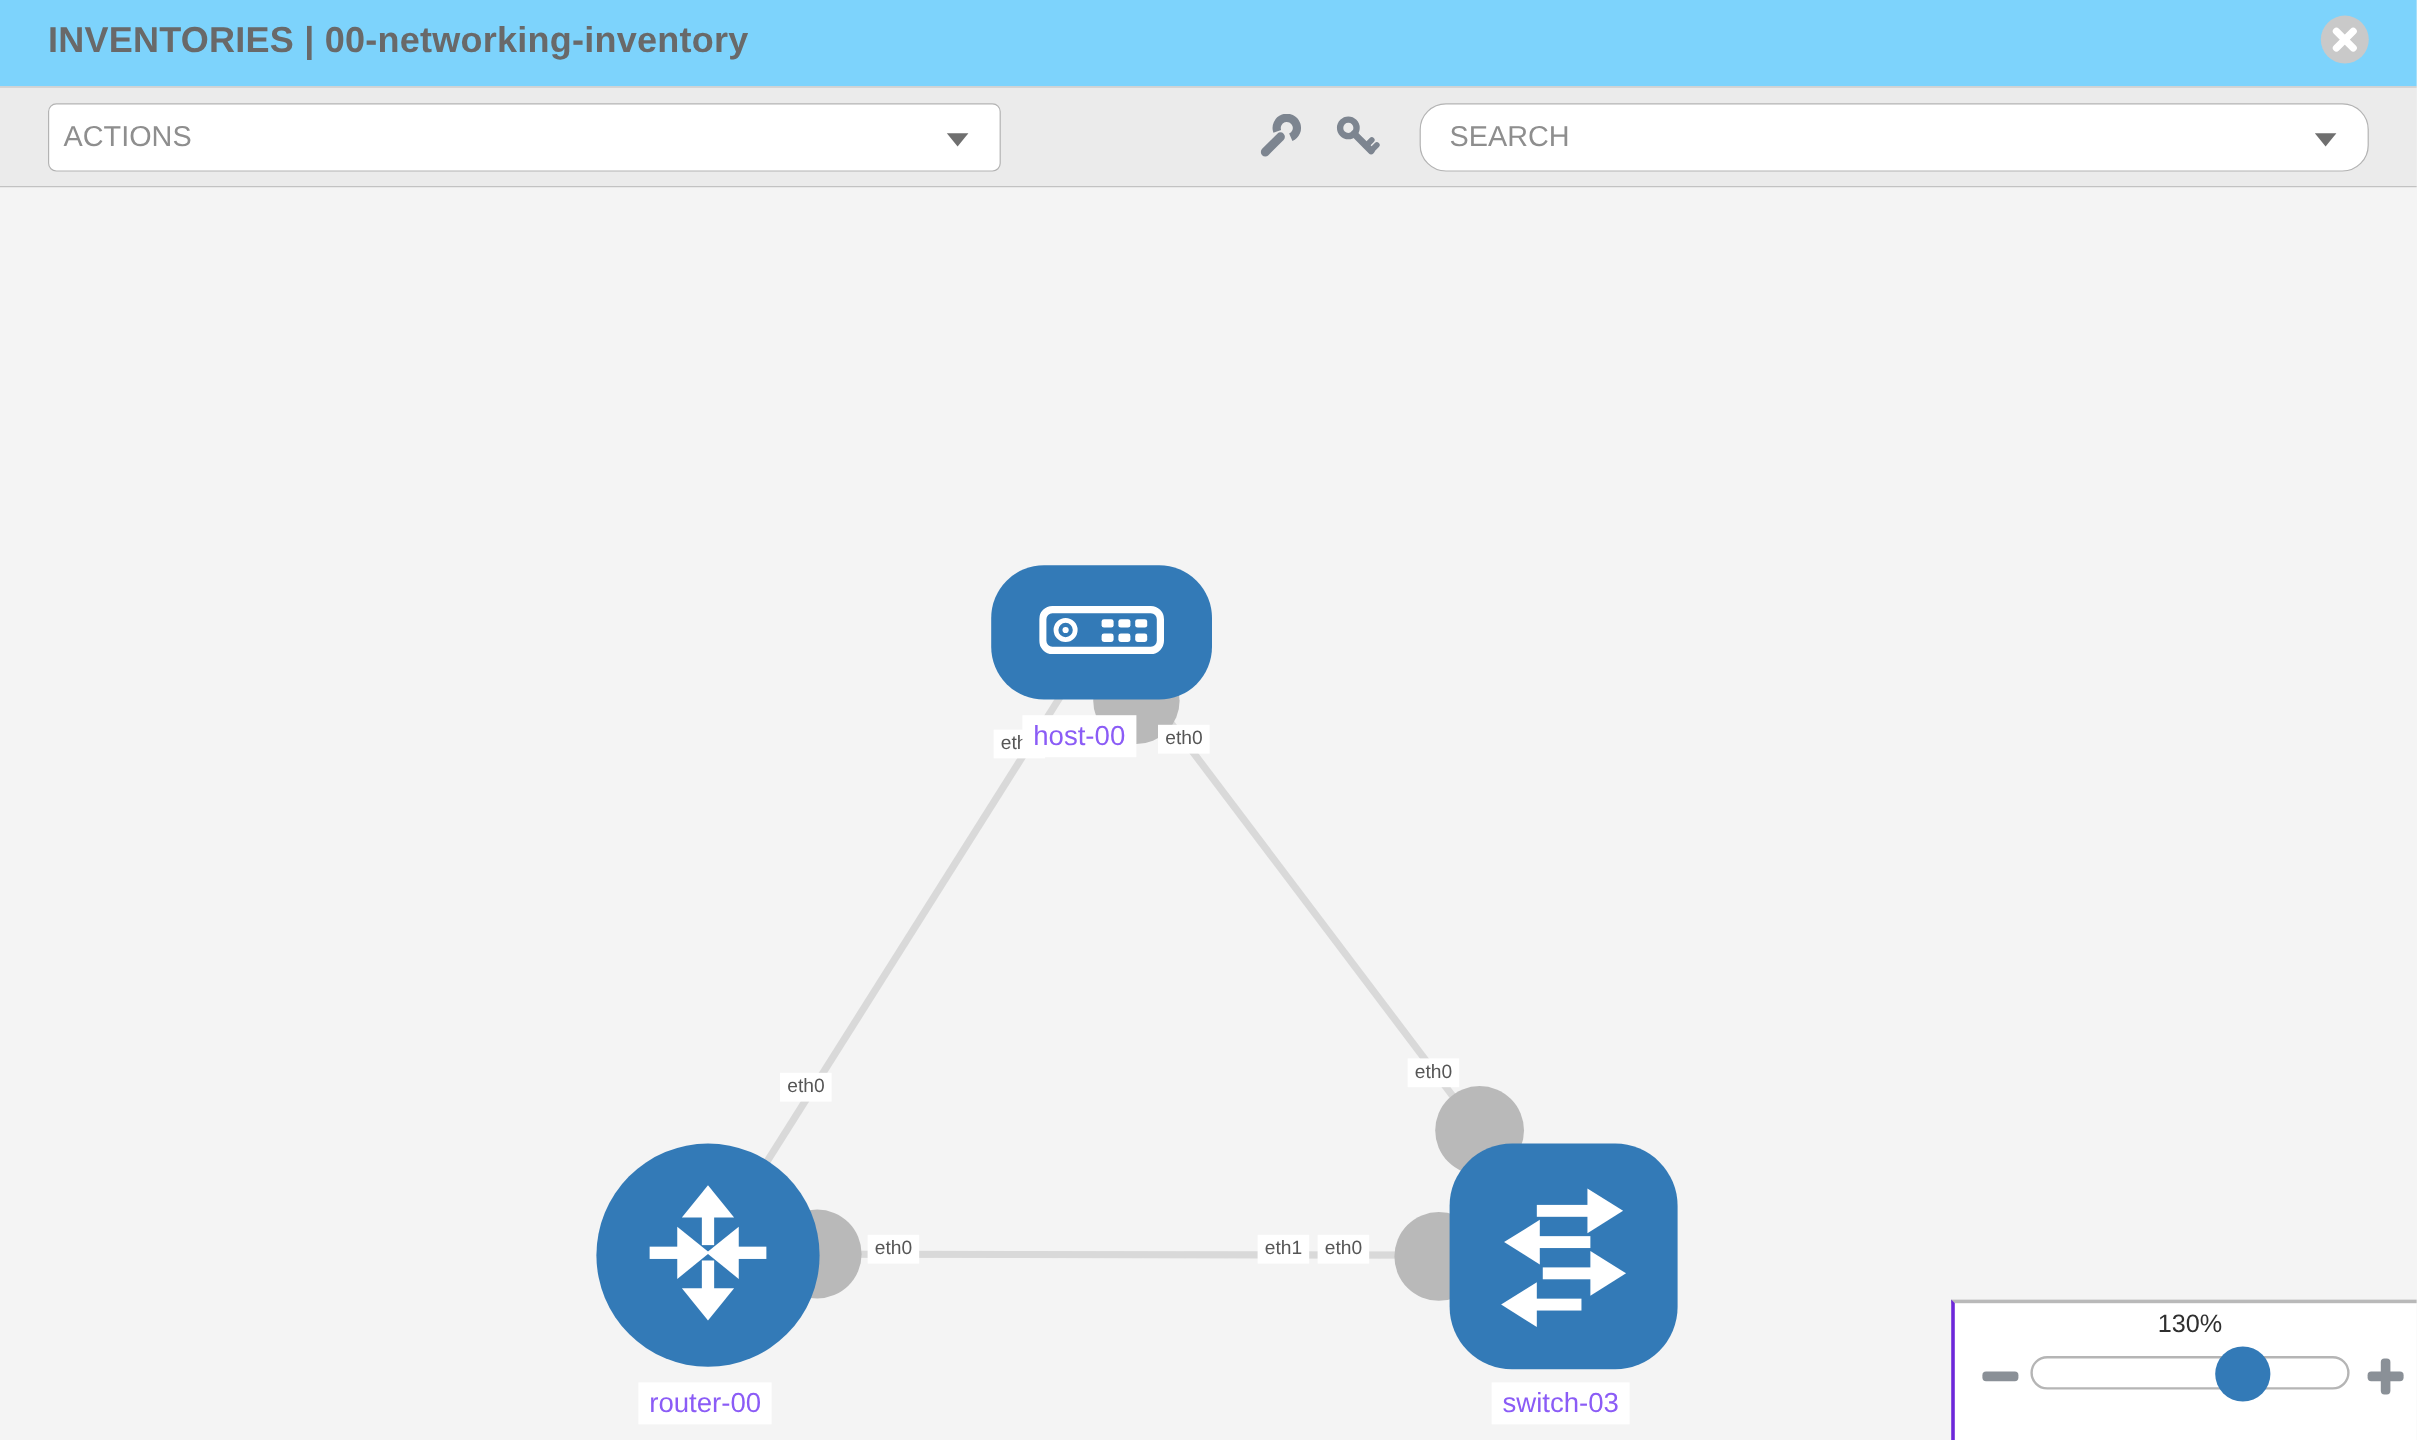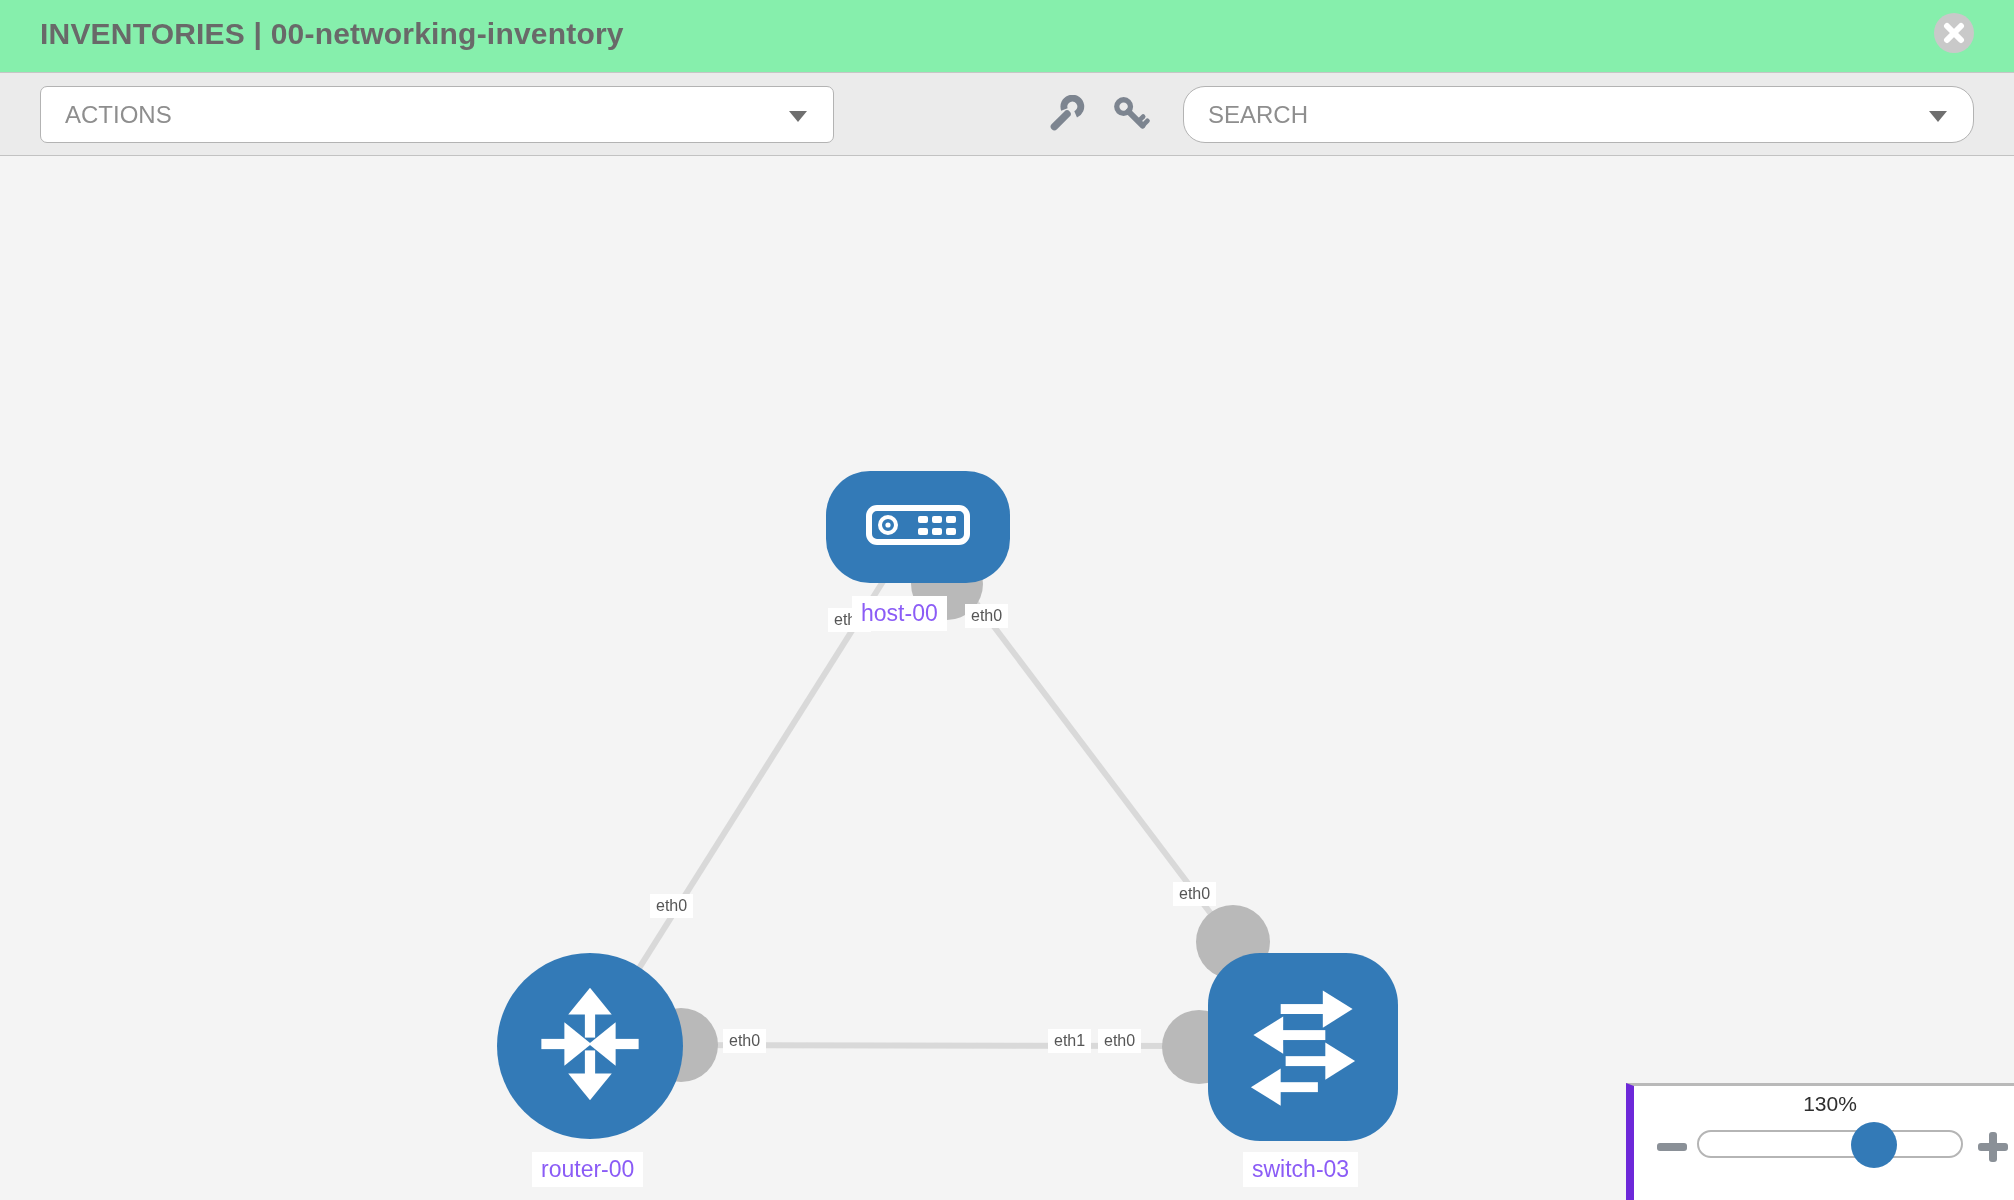--- a/index.html
+++ b/index.html
@@ -3,21 +3,21 @@
 <meta charset="utf-8">
 <style>
   * { margin: 0; padding: 0; box-sizing: border-box; }
   html, body { width: 2014px; height: 1200px; }
   body { font-family: "Liberation Sans", sans-serif; background: #f4f4f4; }
   #app { position: relative; width: 2014px; height: 1200px; overflow: hidden; background: #f4f4f4; }
 
   
   .titlebar {
     position: absolute; left: 0; top: 0; width: 2014px; height: 72px;
-    background: #86efac; z-index: 30; padding-left: 40px;
+    background: #7dd3fc; z-index: 30; padding-left: 40px;
   }
   .titlebar h1 {
     position: absolute; left: 40px; top: 17px;
     font-size: 30px; font-weight: bold; color: #696969; letter-spacing: 0.2px;
   }
   .close-btn {
     position: absolute; left: 1934px; top: 13px; width: 40px; height: 40px;
     border-radius: 50%; background: #c9c9c9; cursor: pointer;
   }
   .close-btn svg { position: absolute; left: 9px; top: 9px; }
@@ -59,21 +59,21 @@
     font-size: 23px; padding: 4px 9px; white-space: nowrap; cursor: default;
   }
   .if-label {
     position: absolute; z-index: 9; background: #ffffff; color: #565656;
     font-size: 16px; padding: 3px 6px; white-space: nowrap; cursor: default;
   }
 
   
   .zoom-panel {
     position: absolute; left: 1626px; top: 1083px; width: 388px; height: 117px;
-    background: #ffffff; border-left: 8px solid #6d28d9; border-top: 3px solid #b9b9b9;
+    background: #ffffff; border-left: 3px solid #6d28d9; border-top: 3px solid #b9b9b9;
     z-index: 40;
   }
   .zoom-value {
     position: absolute; left: 63px; top: 6px; width: 266px; text-align: center;
     font-size: 21px; color: #2f2f2f;
   }
   .zoom-minus { position: absolute; left: 20px; top: 43px; width: 36px; height: 36px; cursor: pointer; }
   .zoom-minus::before { content: ""; position: absolute; left: 3px; top: 14px; width: 30px; height: 8px;
     background: #8a9097; border-radius: 3px; }
   .zoom-plus { position: absolute; left: 341px; top: 43px; width: 36px; height: 36px; cursor: pointer; }
@@ -177,21 +177,21 @@
       <span>
         <svg width="22" height="22" viewBox="0 0 22 22">
           <line x1="4" y1="4" x2="18" y2="18" stroke="#ffffff" stroke-width="6" stroke-linecap="round"></line>
           <line x1="18" y1="4" x2="4" y2="18" stroke="#ffffff" stroke-width="6" stroke-linecap="round"></line>
         </svg>
       </span>
     </div>
   </div>
 
   <div class="toolbar">
-    <div class="select-box" style="left:40px; width:794px;">
+    <div class="select-box" style="left:40px; width:794px;padding-left:12px;">
       <span>ACTIONS</span>
       <span class="caret"></span>
     </div>
 
     <div class="tool-btn" style="left:1045px;">
       <span>
         <svg width="38" height="38" viewBox="0 0 36 36">
           <path d="M7 30 L19 18" stroke="#7d8590" stroke-width="7" stroke-linecap="round"></path>
           <circle cx="24" cy="11" r="8" fill="none" stroke="#7d8590" stroke-width="6.5" stroke-dasharray="37 14" transform="rotate(160 24 11)"></circle>
         </svg>

